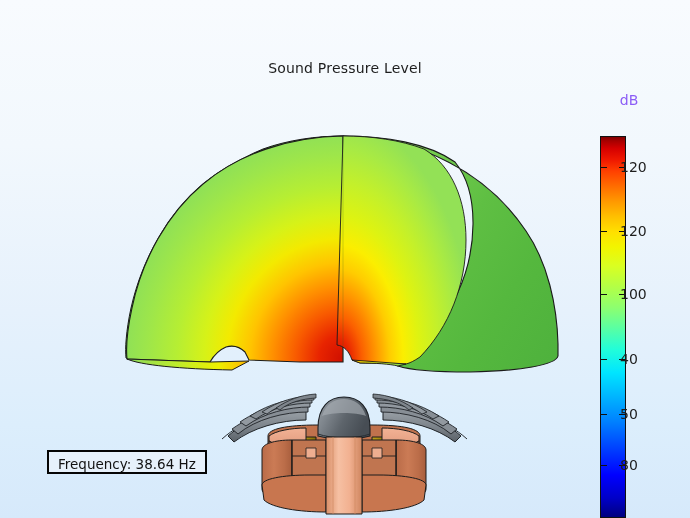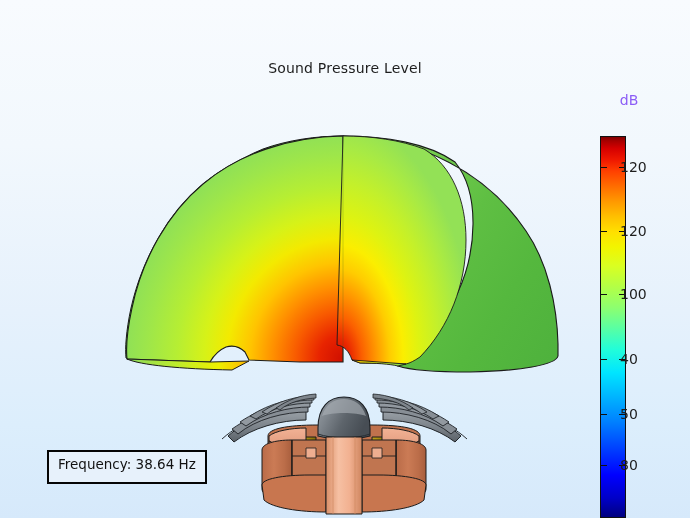--- a/index.html
+++ b/index.html
@@ -54,21 +54,21 @@
   .cbar-tick.inner{width:7px;}
   .cbar-tick.inner.right{left:19px;}
   .cbar-label{
     position:absolute;left:20px;font-size:14px;color:#1d1d1d;
     transform:translateY(-50%);white-space:nowrap;
   }
 
   
   .freq-box{
     position:absolute;left:47px;top:406px;
-    padding:4px 9px 10px 9px;
+    padding:4px 9px 0 9px;
     background:#e7f1fb;border:2px solid #050505;
     font-size:13.5px;color:#111;white-space:nowrap;
   }
 
   
   .scene{position:absolute;left:0;top:0;width:690px;height:518px;}
   .scene svg{position:absolute;left:0;top:0;}
 </style>
 </head>
 <body>

